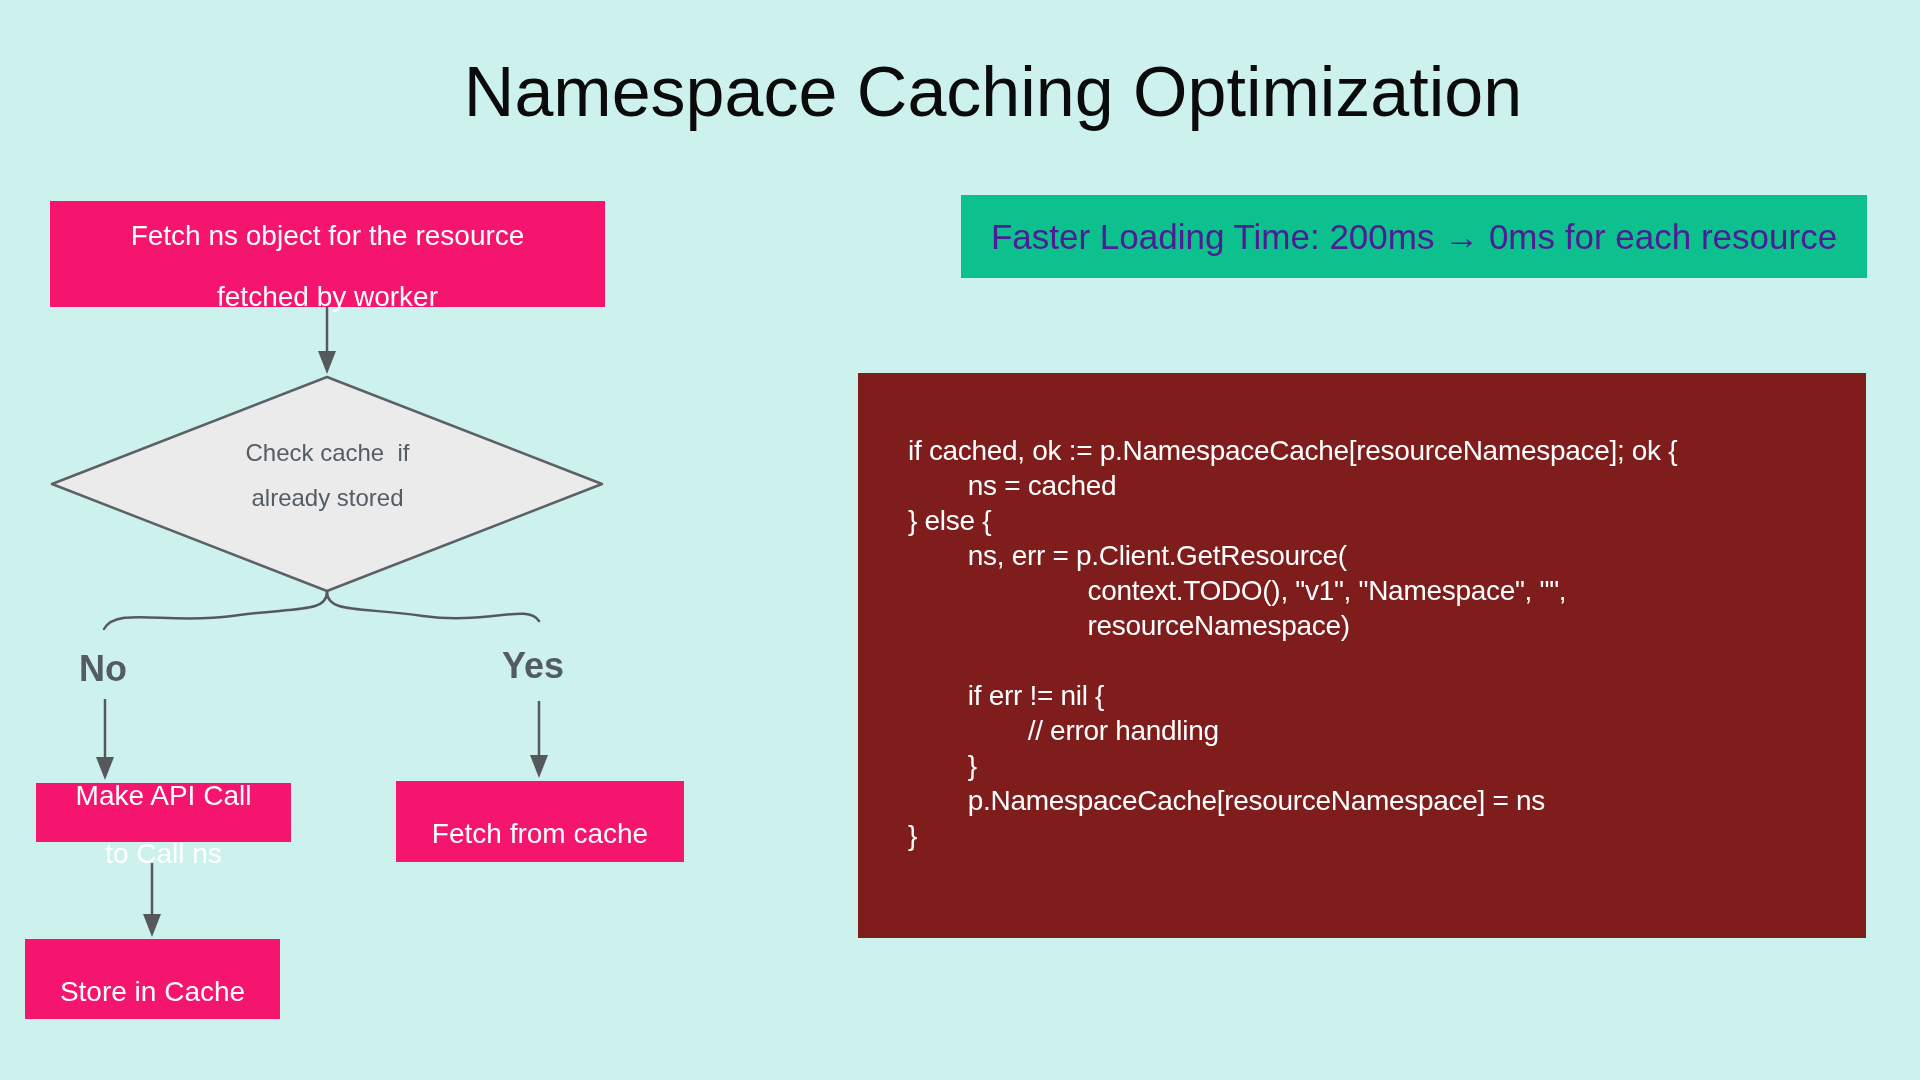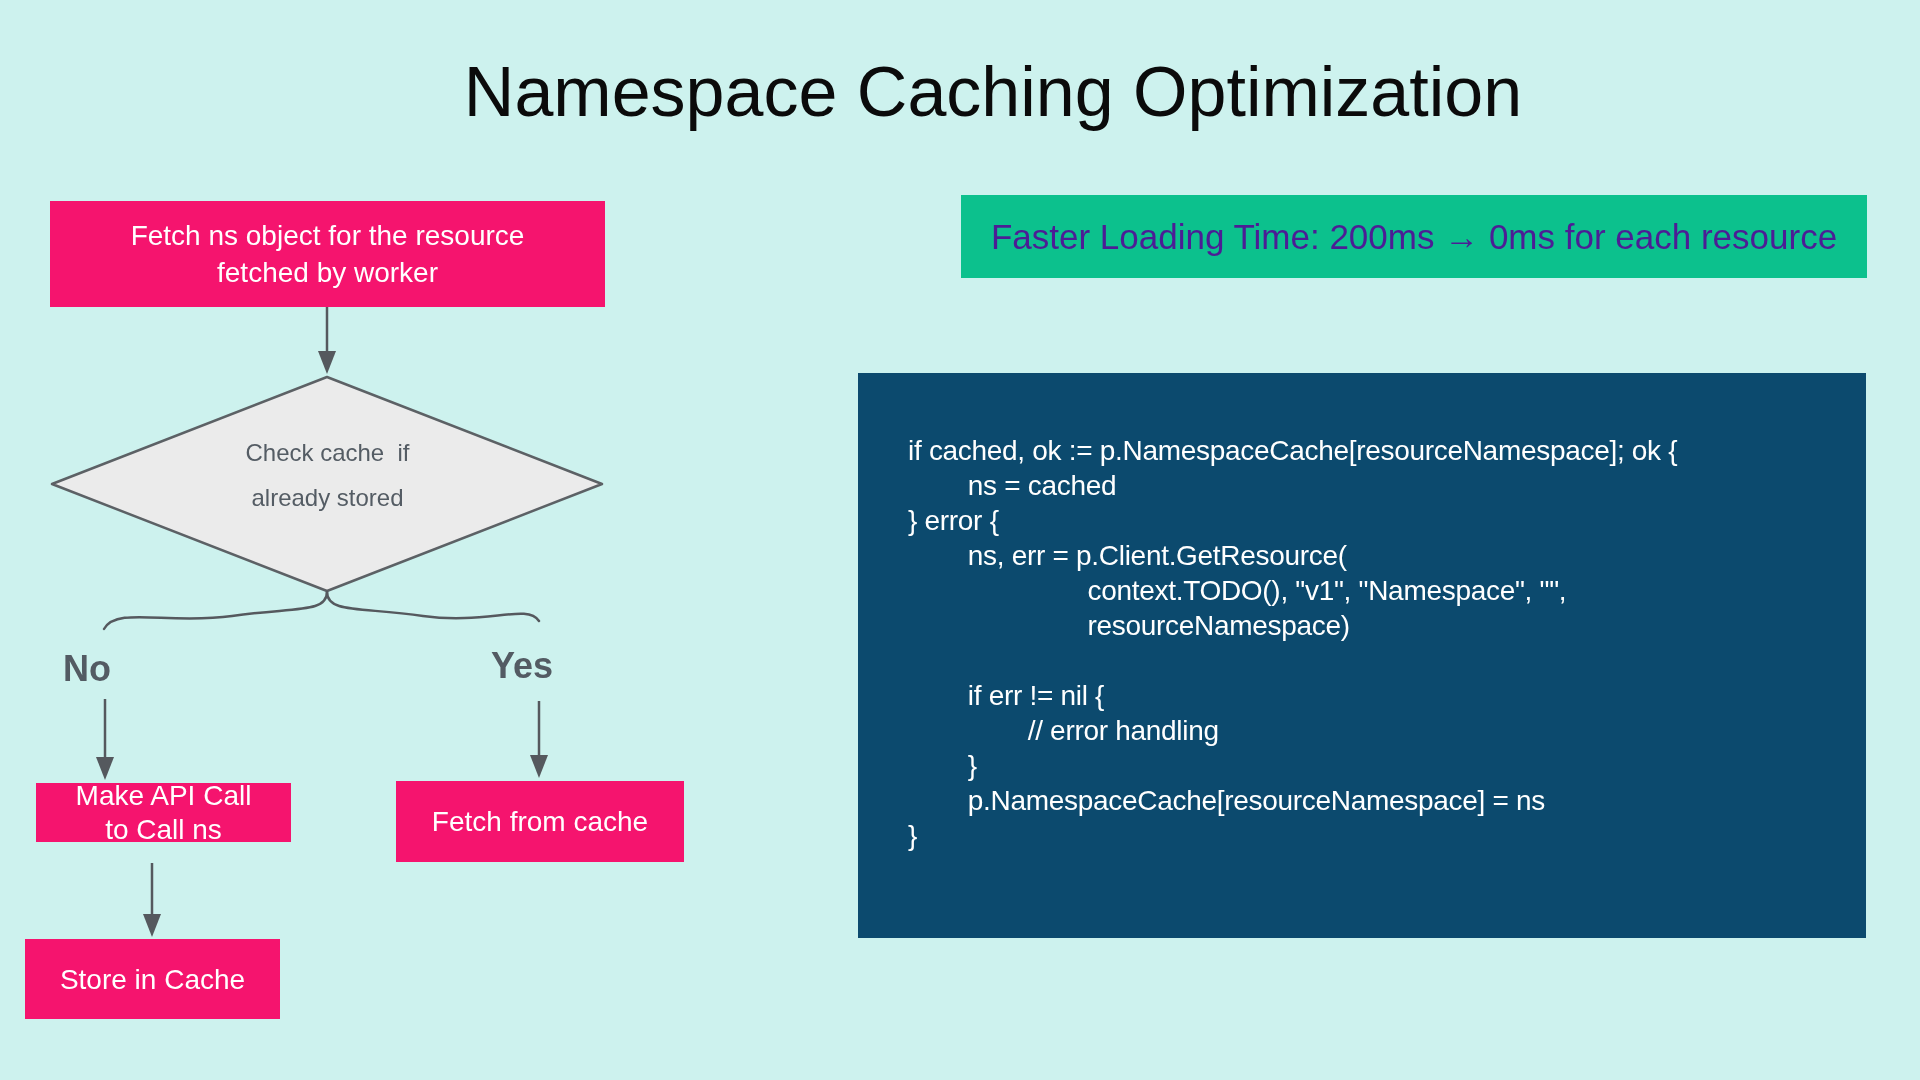--- a/index.html
+++ b/index.html
@@ -17,47 +17,47 @@
     font-size:70px;line-height:88px;font-weight:400;color:#0b0b0b;
     white-space:pre;
   }
   .node{
     position:absolute;
     background:#f5146e;
     color:#ffffff;
     display:flex;flex-direction:column;align-items:center;justify-content:center;
     text-align:center;
   }
-  .node .ln{display:block;white-space:pre;font-size:28px;line-height:37px;}
+  .node .ln{display:block;white-space:pre;font-size:28px;line-height:37px;margin-top:24px;}
   .node-start{left:50px;top:201px;width:555px;height:106px;}
   .node-api{left:36px;top:783px;width:255px;height:59px;}
   .node-api .ln{line-height:34px;}
   .node-store{left:25px;top:939px;width:255px;height:80px;}
   .node-fetch{left:396px;top:781px;width:288px;height:81px;}
   .decision-label{
     position:absolute;left:177px;top:430px;width:301px;
     text-align:center;color:#545c64;
   }
   .decision-label .ln{display:block;white-space:pre;font-size:24px;line-height:45px;}
   .branch-label{
     position:absolute;
     font-size:36px;font-weight:700;color:#535b63;
-    text-align:left;white-space:pre;
+    text-align:center;white-space:pre;
   }
   .branch-no{left:63px;top:648px;width:80px;}
   .branch-yes{left:491px;top:645px;width:84px;}
   .banner{
     position:absolute;left:961px;top:195px;width:906px;height:83px;
     background:#0cc18d;color:#4c1d95;
     display:flex;align-items:center;justify-content:center;
     font-size:35px;white-space:pre;
   }
   .codeblock{
     position:absolute;left:858px;top:373px;width:1008px;height:565px;
-    background:#0c4a6e;
+    background:#7f1d1d;
     box-sizing:border-box;
     padding:60px 40px 0 50px;
   }
   .code-line{
     height:35px;
     color:#ffffff;
     font-size:28px;line-height:35px;
     white-space:pre;
     letter-spacing:-0.3px;
   }
@@ -121,21 +121,21 @@
 
   <div class="node node-fetch">
     <span class="ln">Fetch from cache</span>
   </div>
 
   <div class="banner">Faster Loading Time: 200ms → 0ms for each resource</div>
 
   <div class="codeblock">
     <div class="code-line">if cached, ok := p.NamespaceCache[resourceNamespace]; ok {</div>
     <div class="code-line">        ns = cached</div>
-    <div class="code-line">} error {</div>
+    <div class="code-line">} else {</div>
     <div class="code-line">        ns, err = p.Client.GetResource(</div>
     <div class="code-line">                        context.TODO(), "v1", "Namespace", "",</div>
     <div class="code-line">                        resourceNamespace)</div>
     <div class="code-line"></div>
     <div class="code-line">        if err != nil {</div>
     <div class="code-line">                // error handling</div>
     <div class="code-line">        }</div>
     <div class="code-line">        p.NamespaceCache[resourceNamespace] = ns</div>
     <div class="code-line">}</div>
   </div>

